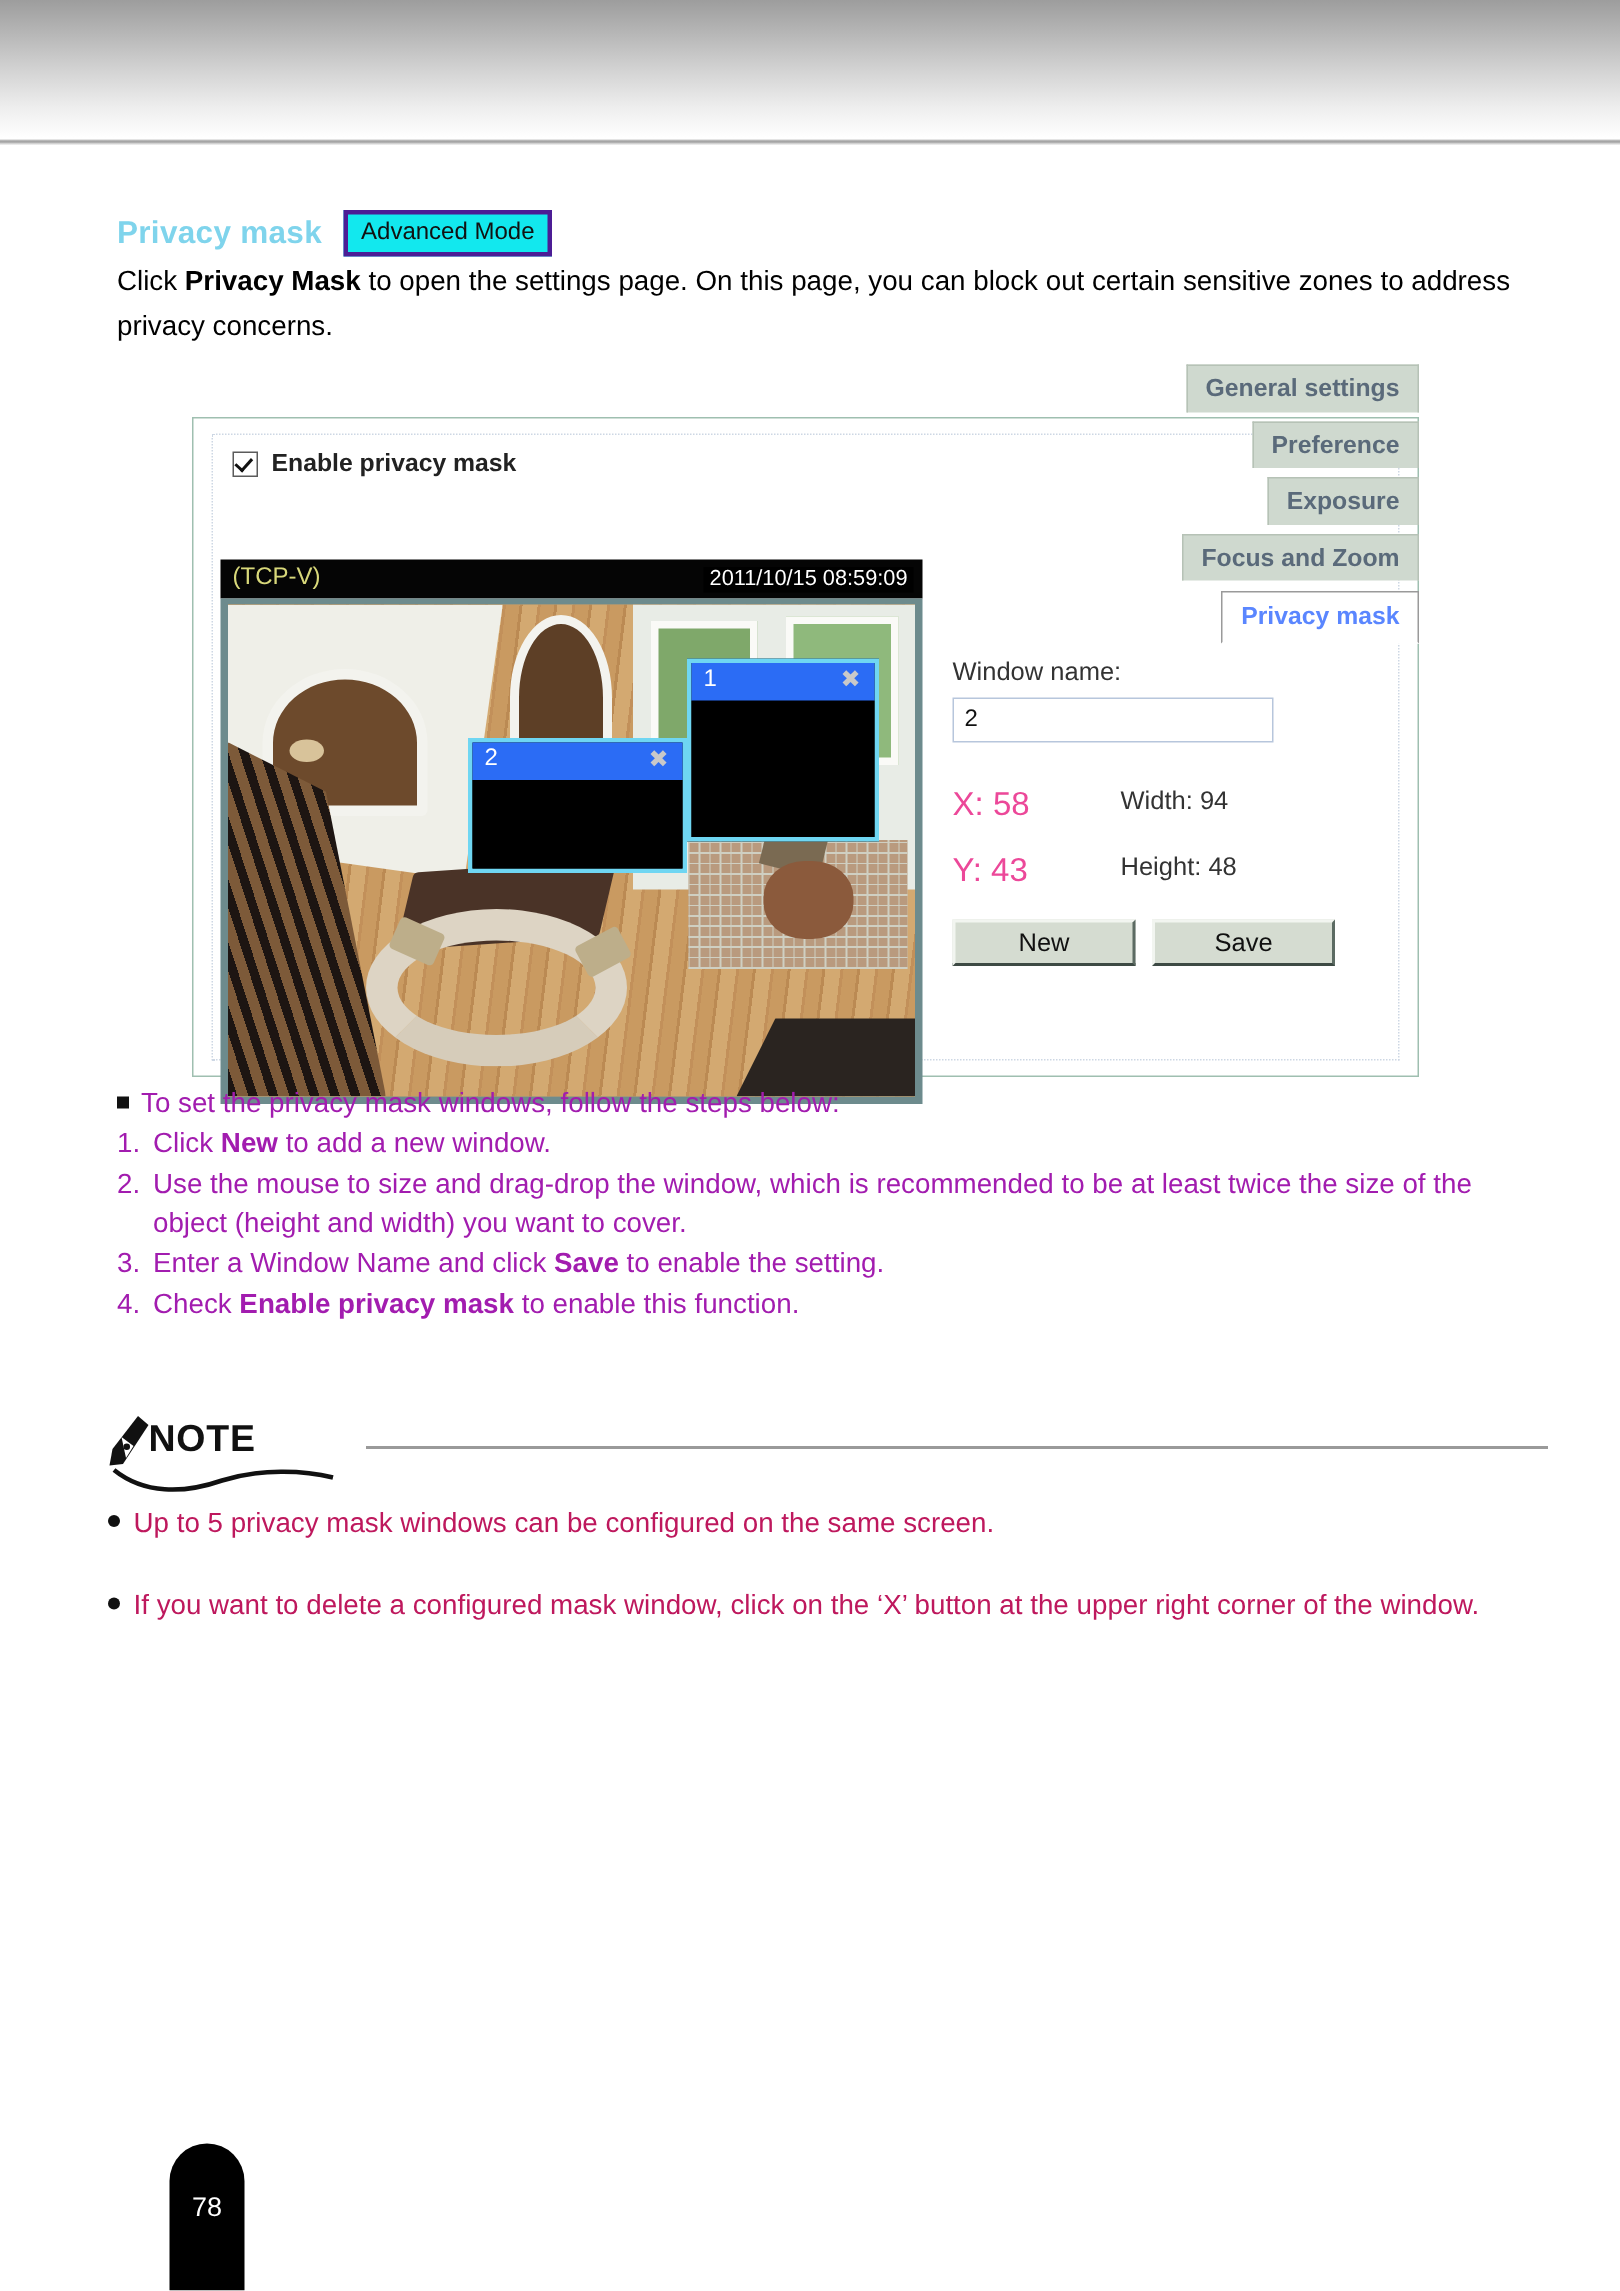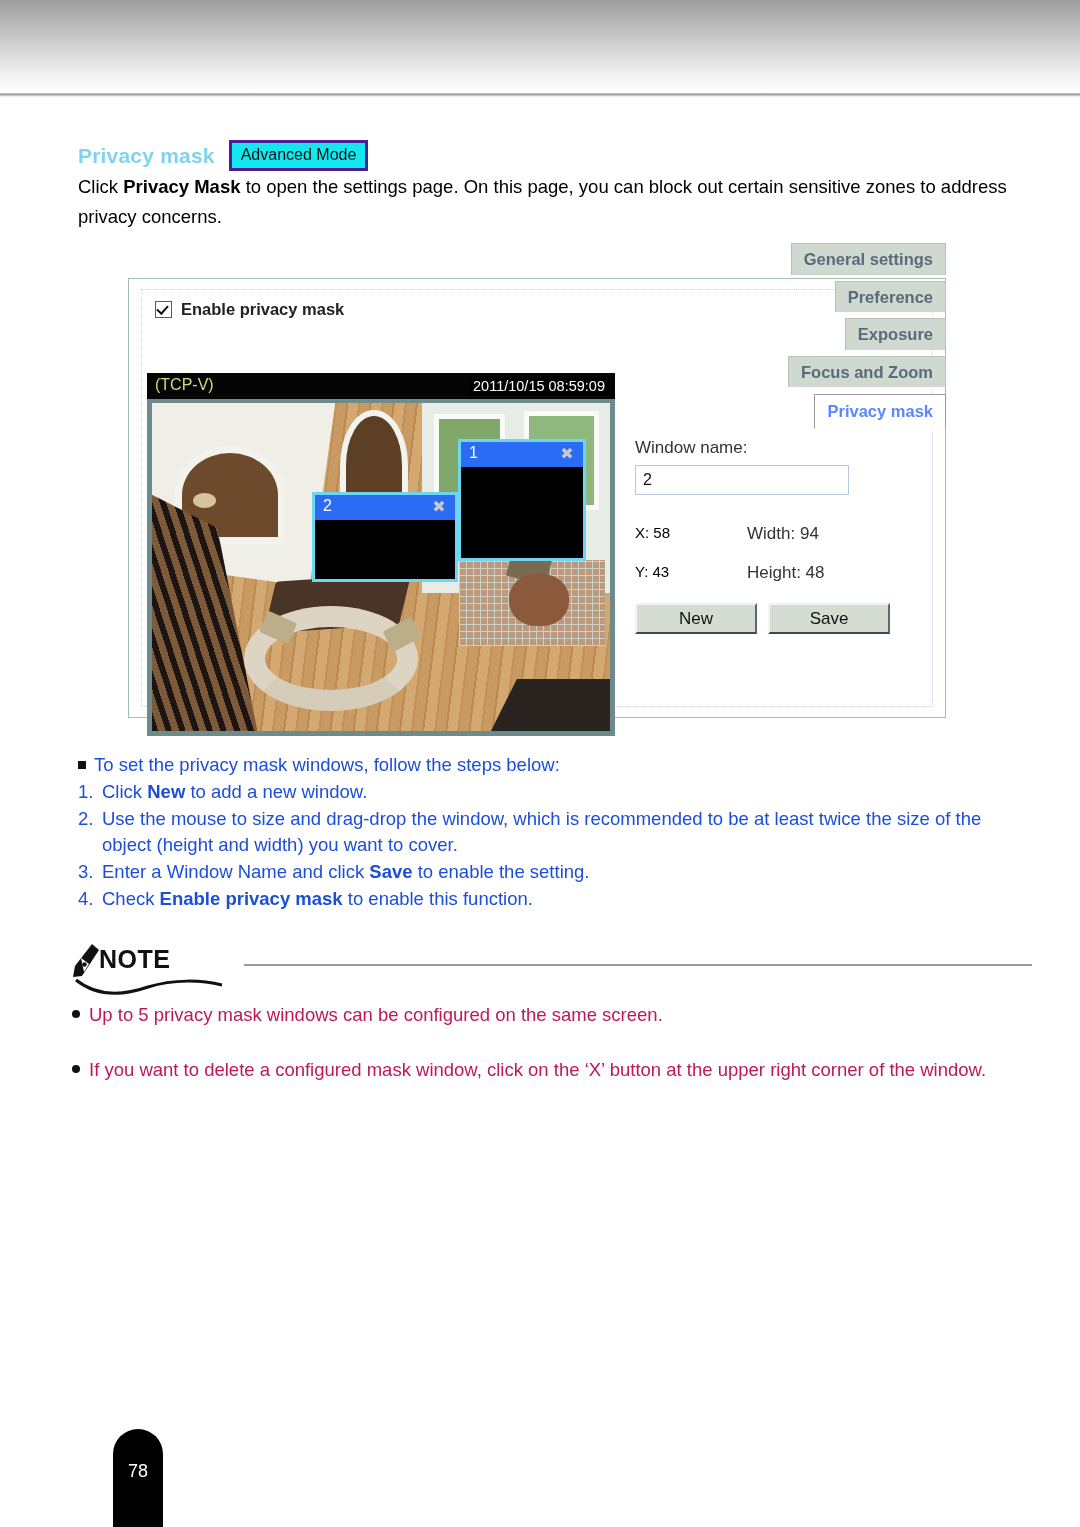--- a/index.html
+++ b/index.html
@@ -101,31 +101,31 @@
   #mask2{left:165px;top:93px;width:146px;height:90px;}
 
   
   .ctrl{position:absolute;left:506px;top:160px;width:280px;}
   .ctrl-label{font-size:17px;color:#333;line-height:1;margin-bottom:9px;}
   .ctrl-input{width:214px;height:30px;border:1px solid #b7c6dc;background:#fff;
     font-size:16px;color:#111;padding:0 7px;box-sizing:border-box;
     font-family:"Liberation Sans",sans-serif;}
   .coords{margin-top:30px;}
   .crow{display:flex;margin-bottom:22px;}
-  .ckey{width:112px;font-size:15px;color:#000000;line-height:1;}
+  .ckey{width:112px;font-size:22px;color:#ec4899;line-height:1;}
   .cval{font-size:17px;color:#333;line-height:1;}
   .btnrow{margin-top:12px;display:flex;gap:11px;}
   .btn3d{width:122px;height:31px;background:#d5dcd1;color:#111;font-size:17px;
     display:flex;align-items:center;justify-content:center;
     border-top:2px solid #f2f5f0;border-left:2px solid #f2f5f0;
     border-right:2px solid #5c6b63;border-bottom:2px solid #3d4a44;
     box-sizing:border-box;font-family:"Liberation Sans",sans-serif;}
 
   
-  .steps{position:absolute;left:78px;top:752px;width:945px;font-size:18.5px;line-height:26px;color:#1d4ed8;}
+  .steps{position:absolute;left:78px;top:722px;width:945px;font-size:18.5px;line-height:26px;color:#a21caf;}
   .bullet-sq{display:flex;gap:8px;margin-bottom:1px;}
   .sq{display:inline-block;width:8px;height:8px;background:#111;margin-top:9px;flex:none;}
   .numrow{display:flex;gap:7px;margin-bottom:1px;}
   .numrow .n{width:17px;flex:none;}
 
   
   .note{position:absolute;left:72px;top:944px;width:960px;}
   .note-head{position:relative;height:42px;}
   .nib{position:absolute;left:0;top:0;width:28px;height:34px;}
   .note-word{position:absolute;left:27px;top:3px;font-size:25px;font-weight:bold;letter-spacing:.5px;line-height:1;color:#111;}

